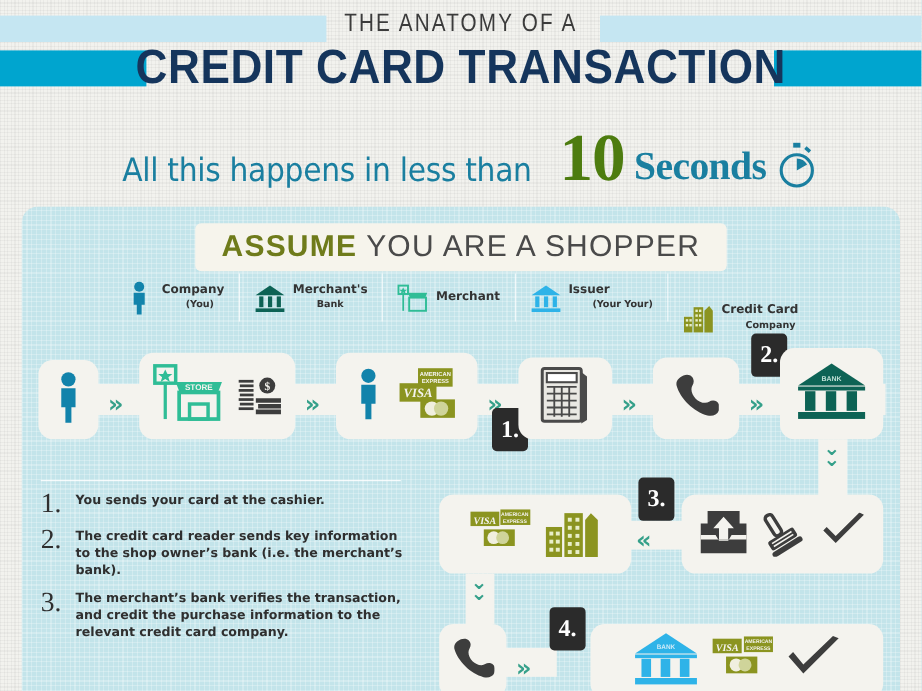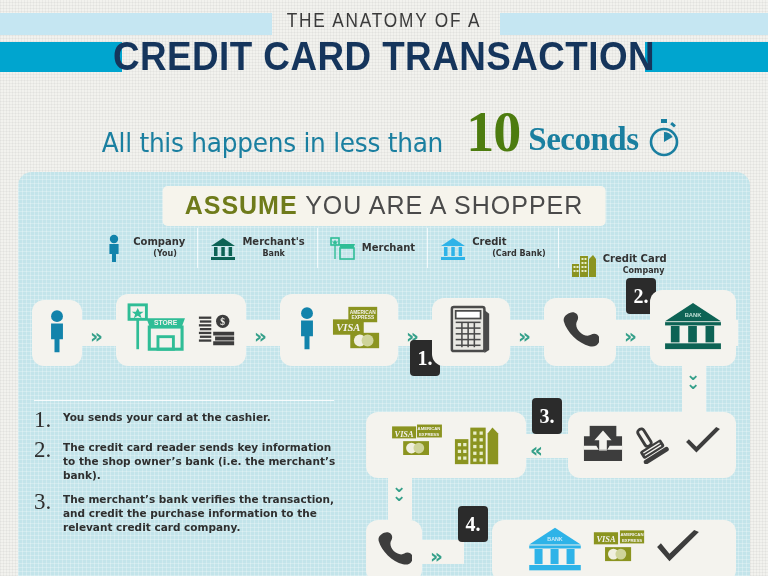--- a/index.html
+++ b/index.html
@@ -203,22 +203,22 @@
       <span class="legend-ico">
         <svg viewBox="0 0 26 30" width="26" height="30">
           <path d="M13 5L25 13H1z" fill="#2eb3e8"></path>
           <rect x="4" y="14" width="3.5" height="9" fill="#2eb3e8"></rect>
           <rect x="11.3" y="14" width="3.5" height="9" fill="#2eb3e8"></rect>
           <rect x="18.6" y="14" width="3.5" height="9" fill="#2eb3e8"></rect>
           <rect x="1" y="24" width="24" height="3" fill="#2eb3e8"></rect>
         </svg>
       </span>
       <span class="legend-text">
-        <span>Credit</span>
-        <span class="legend-sub">(Card Bank)</span>
+        <span>Issuer</span>
+        <span class="legend-sub">(Your Your)</span>
       </span>
     </div>
 
     <div class="legend-item">
       <span class="legend-ico">
         <svg viewBox="0 0 26 30" width="26" height="30">
           <rect x="1" y="14" width="7" height="13" fill="#8b9420"></rect>
           <rect x="9" y="6" width="8" height="21" fill="#8b9420"></rect>
           <path d="M18 27V9l4-4 3 4v18z" fill="#8b9420"></path>
           <g fill="#e8eec9">

